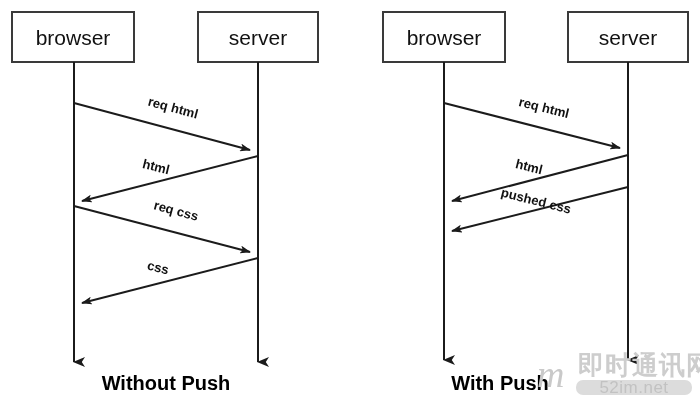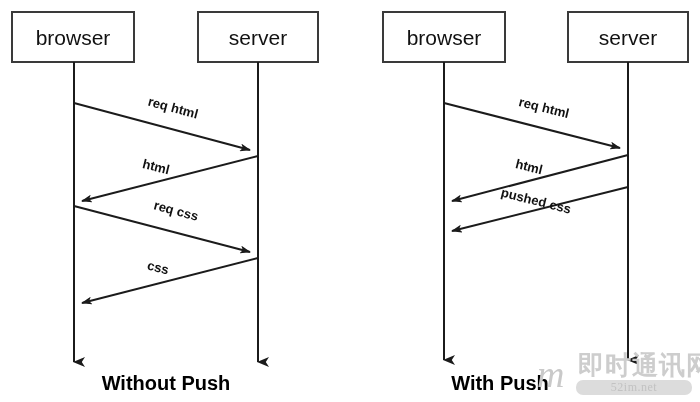--- a/index.html
+++ b/index.html
@@ -94,22 +94,22 @@
     height: 15px;
     background: #dcdcdc;
     border-radius: 7px;
   }
   .wm-url {
     position: absolute;
     left: 576px;
     top: 380px;
     width: 116px;
     height: 15px;
-    font-family: Liberation Serif, serif;
-    font-size: 12px;
+    font-family: Liberation Sans, sans-serif;
+    font-size: 17px;
     color: #c2c2c2;
     text-align: center;
     line-height: 15px;
     letter-spacing: 0.5px;
   }
 </style>
 </head>
 <body>
 
 <div id="canvas">

